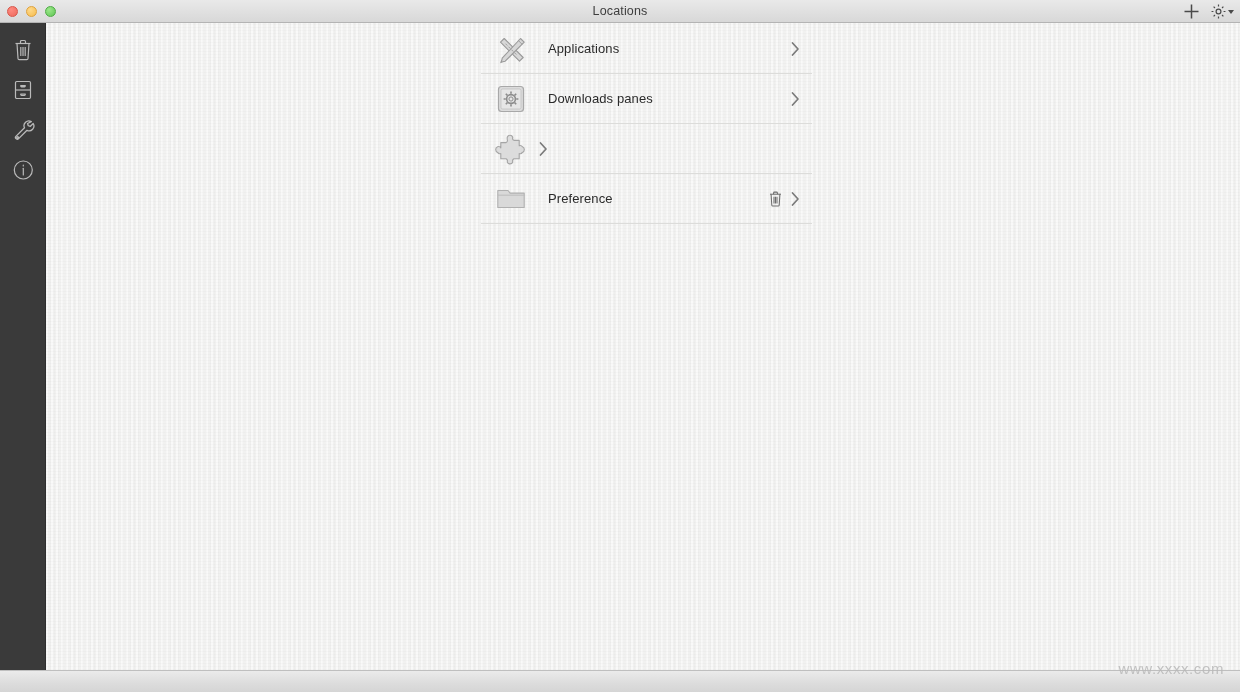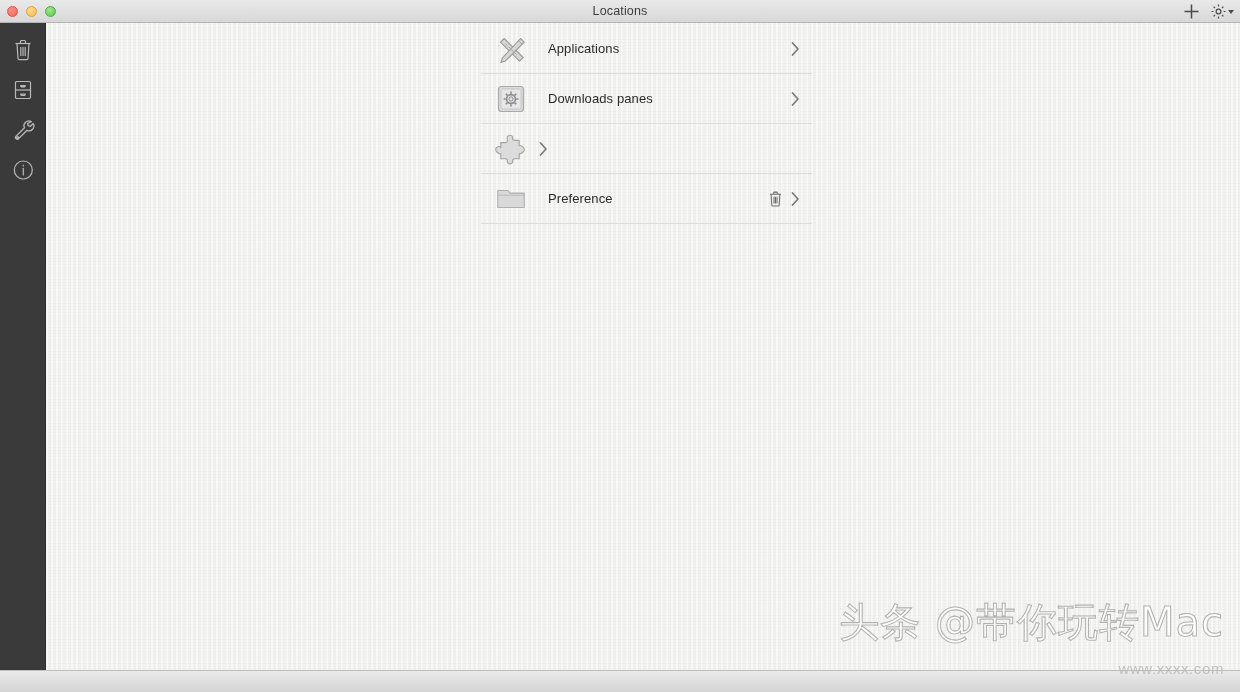--- a/index.html
+++ b/index.html
@@ -367,19 +367,18 @@
           <div class="chev">
             <svg width="13" height="20" viewBox="0 0 13 20">
               <path d="M3.5 4 L9 10 L3.5 16" fill="none" stroke="#7a7a7a" stroke-width="1.7" stroke-linecap="round" stroke-linejoin="round"></path>
             </svg>
           </div>
         </div>
       </div>
 
     </div>
 
-    <div class="watermark">头条 @带你玩转Mac</div>
   </div>
 
   <div class="bottombar"></div>
   <div class="watermark-small">www.xxxx.com</div>
 
 </div>
 
 </body></html>

